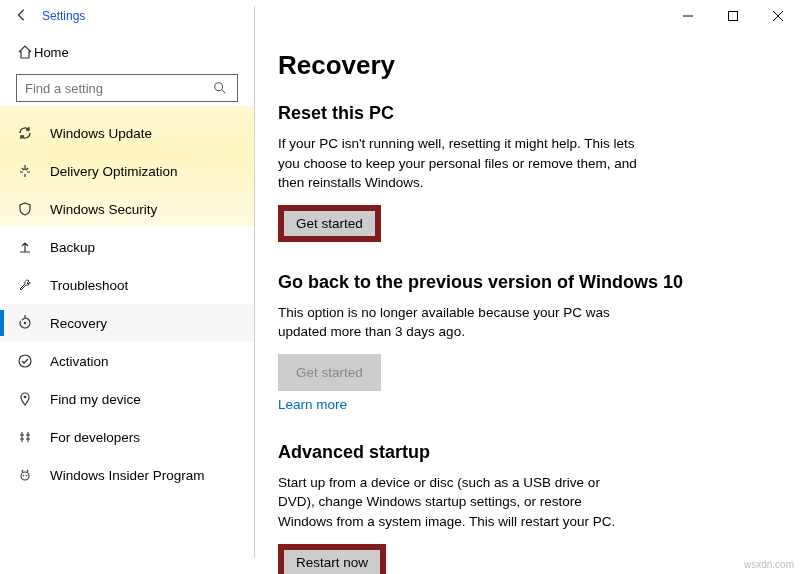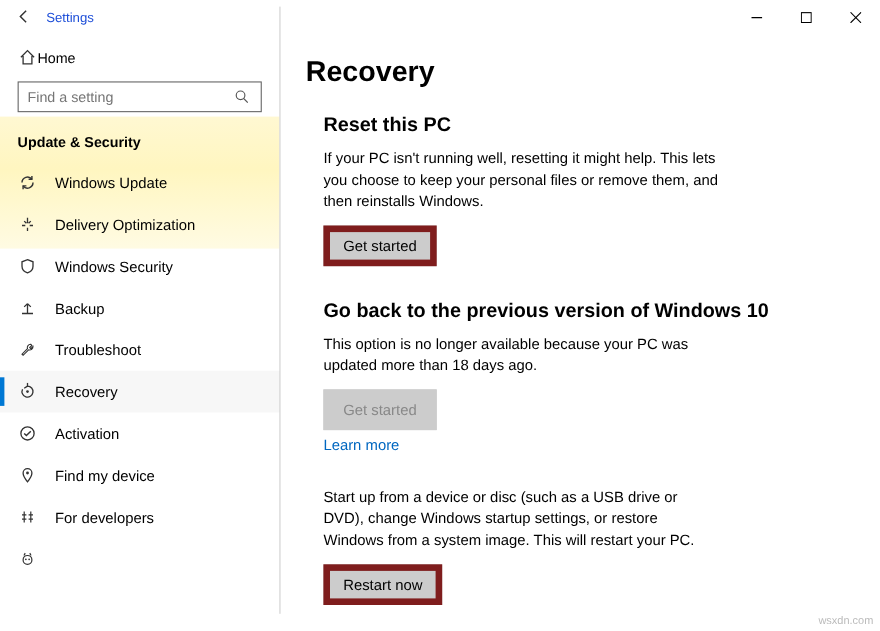--- a/index.html
+++ b/index.html
@@ -24,21 +24,21 @@
     .nav-item .label { font-size: 13.5px; }
     .nav-item.selected::before { content: ""; position: absolute; left: 0; top: 6px; bottom: 6px; width: 4px; background: #0078d4; }
     .nav-item.selected { background: rgba(0,0,0,0.03); }
     .divider { position: absolute; top: 6px; bottom: 16px; left: 254px; width: 1px; background: #cfcfcf; }
     .content { flex: 1; padding: 18px 40px 0 24px; overflow: hidden; position: relative; }
     .page-title { font-size: 26px; font-weight: 600; margin-bottom: 22px; }
     .section h2 { font-size: 18px; font-weight: 600; margin-bottom: 10px; }
     .section p { font-size: 13.5px; line-height: 1.45; color: #000; max-width: 360px; margin-bottom: 12px; }
     .btn { display: inline-block; background: #ccc; border: 6px solid #7f1d1d; padding: 5px 12px; font-size: 13.5px; cursor: default; }
     .btn.disabled { background: #ccc; color: #888; border-color: #ccc; }
-    .section { margin-bottom: 30px; margin-left: 16px; }
+    .section { margin-bottom: 30px; }
     .link { color: #0067c0; font-size: 13.5px; cursor: default; display: inline-block; margin-top: 6px; }
     .watermark { position: absolute; right: 6px; bottom: 4px; font-size: 10px; color: #bbb; }
   </style>
 </head>
 <body>
 
 <div class="titlebar">
   <div class="back">
     <svg width="14" height="14" viewBox="0 0 16 16">
         <path d="M10 2 L4 8 L10 14" stroke="#333" stroke-width="1.5" fill="none"></path>
@@ -82,21 +82,20 @@
           <input type="text" placeholder="Find a setting" style="">
           <span class="icon">
             <svg width="14" height="14" viewBox="0 0 16 16">
                 <circle cx="6.5" cy="6.5" r="4.5" stroke="#555" stroke-width="1.2" fill="none"></circle>
                 <line x1="10" y1="10" x2="14" y2="14" stroke="#555" stroke-width="1.2"></line>
               </svg>
           </span>
         </div>
       </div>
 
-      <div class="section-header">Update &amp; Security</div>
 
       <div class="nav-item">
         <span class="icon">
           <svg width="16" height="16" viewBox="0 0 16 16">
               <path d="M3 8a5 5 0 0 1 9-3M13 8a5 5 0 0 1-9 3" stroke="#333" stroke-width="1.3" fill="none"></path>
               <path d="M12 2v3h-3M4 14v-3h3" stroke="#333" stroke-width="1.3" fill="none"></path>
             </svg>
         </span>
         <span class="label">Windows Update</span>
       </div>
@@ -178,42 +177,44 @@
 
       <div class="nav-item">
         <span class="icon">
           <svg width="16" height="16" viewBox="0 0 16 16">
               <circle cx="8" cy="9" r="4" stroke="#333" stroke-width="1.1" fill="none"></circle>
               <circle cx="6.5" cy="8.5" r="0.8" fill="#333"></circle>
               <circle cx="9.5" cy="8.5" r="0.8" fill="#333"></circle>
               <path d="M5 5c0-1 1-2 1-2M11 5c0-1-1-2-1-2" stroke="#333" stroke-width="1.1" fill="none"></path>
             </svg>
         </span>
+        <span class="label">Windows Insider Program</span>
       </div>
     </div>
   </div>
 
   <div class="divider"></div>
 
   <div class="content">
     <h1 class="page-title">Recovery</h1>
 
     <div class="section">
       <h2>Reset this PC</h2>
       <p>If your PC isn't running well, resetting it might help. This lets you choose to keep your personal files or remove them, and then reinstalls Windows.</p>
       <span class="btn">Get started</span>
     </div>
 
     <div class="section">
       <h2>Go back to the previous version of Windows 10</h2>
-      <p>This option is no longer available because your PC was updated more than 18 days ago.</p>
+      <p>This option is no longer available because your PC was updated more than 3 days ago.</p>
       <span class="btn disabled">Get started</span><br>
       <span class="link">Learn more</span>
     </div>
 
     <div class="section">
+      <h2>Advanced startup</h2>
       <p>Start up from a device or disc (such as a USB drive or DVD), change Windows startup settings, or restore Windows from a system image. This will restart your PC.</p>
       <span class="btn">Restart now</span>
     </div>
 
     <div class="watermark">wsxdn.com</div>
   </div>
 </div>
 
 </body></html>

